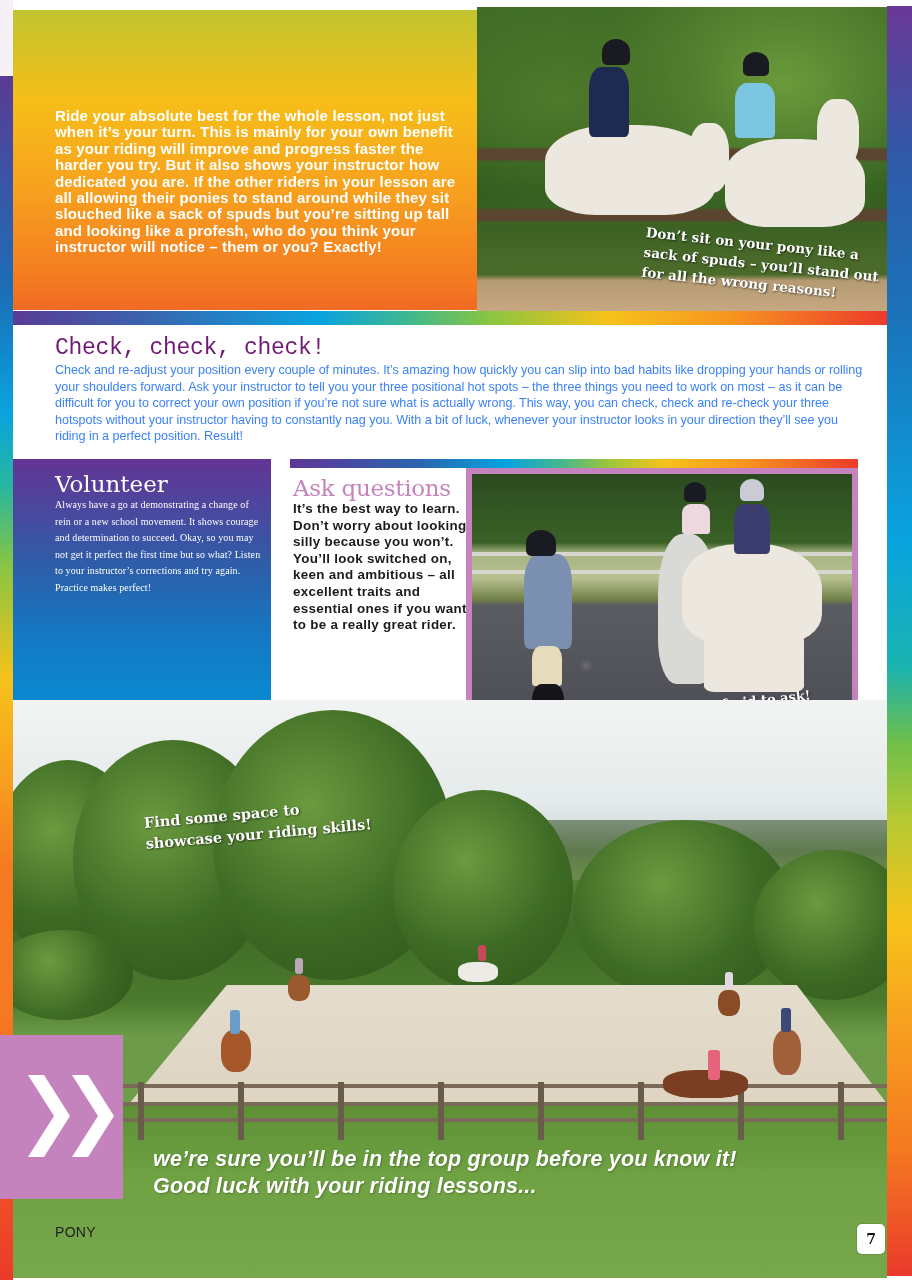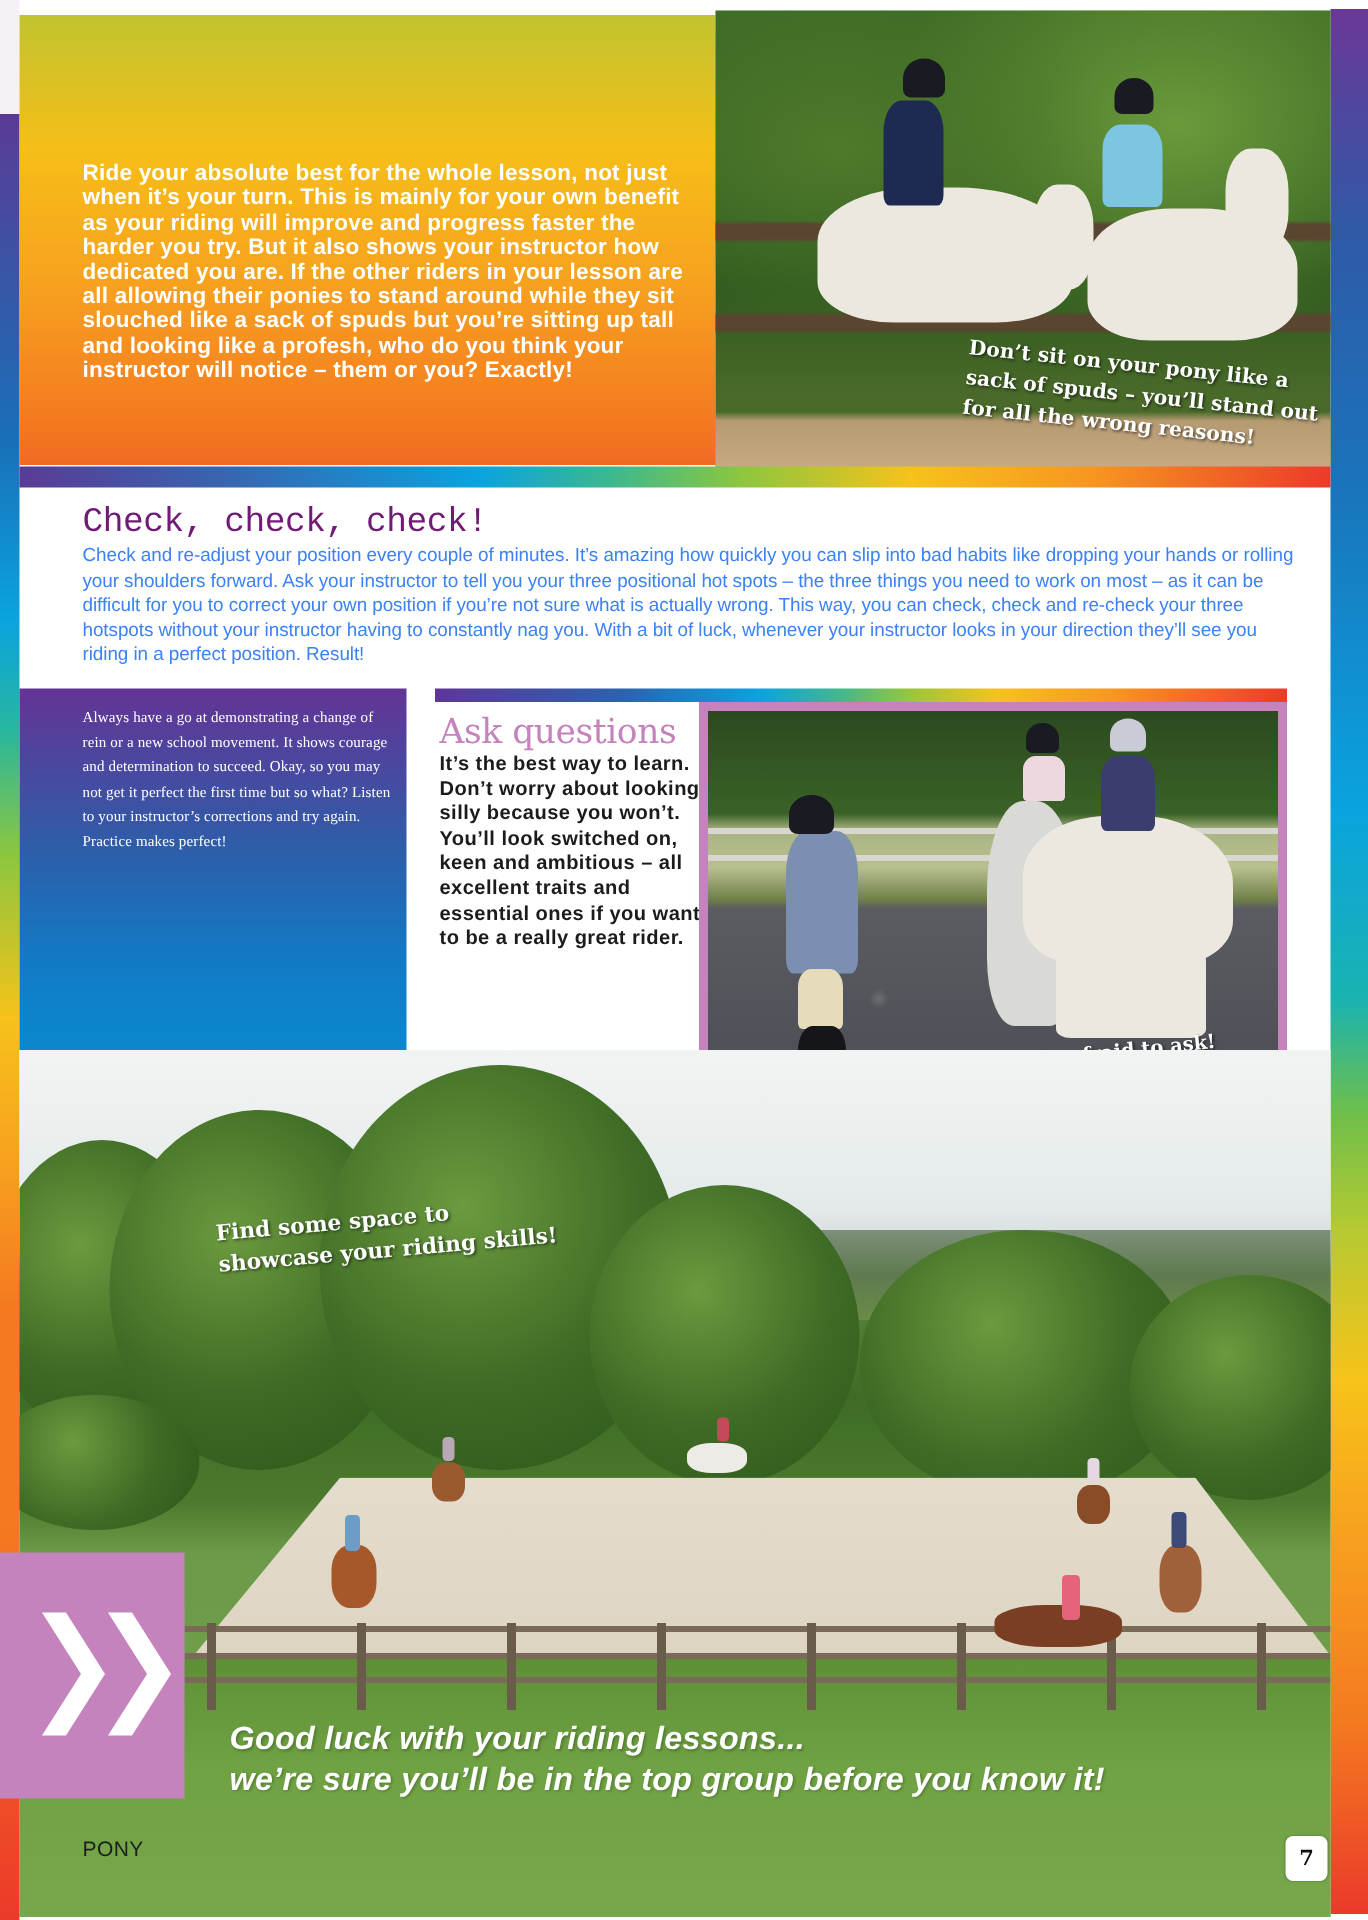--- a/index.html
+++ b/index.html
@@ -119,20 +119,21 @@
 </div>
 
 <div class="divider-strip"></div>
 
 <section class="check">
   <h2>Check, check, check!</h2>
   <p>Check and re-adjust your position every couple of minutes. It’s amazing how quickly you can slip into bad habits like dropping your hands or rolling your shoulders forward. Ask your instructor to tell you your three positional hot spots – the three things you need to work on most – as it can be difficult for you to correct your own position if you’re not sure what is actually wrong. This way, you can check, check and re-check your three hotspots without your instructor having to constantly nag you. With a bit of luck, whenever your instructor looks in your direction they’ll see you riding in a perfect position. Result!</p>
 </section>
 
 <section class="volunteer">
+  <h2>Volunteer</h2>
   <p>Always have a go at demonstrating a change of rein or a new school movement. It shows courage and determination to succeed. Okay, so you may not get it perfect the first time but so what? Listen to your instructor’s corrections and try again. Practice makes perfect!</p>
 </section>
 
 <div class="ask-bar"></div>
 <section class="ask">
   <h2>Ask questions</h2>
   <p>It’s the best way to learn. Don’t worry about looking silly because you won’t. You’ll look switched on, keen and ambitious – all excellent traits and essential ones if you want to be a really great rider.</p>
 </section>
 
 <div class="ask-photo">
@@ -196,18 +197,18 @@
 </div>
 
 <div class="chevron-box">
   <svg width="98" height="112" viewBox="0 0 98 112">
     <polygon points="6,15 22,15 48,56 22,97 6,97 32,56" fill="#ffffff"></polygon>
     <polygon points="50,15 66,15 92,56 66,97 50,97 76,56" fill="#ffffff"></polygon>
   </svg>
 </div>
 
 <div class="goodluck">
+  <div>we’re sure you’ll be in the top group before you know it!</div>
   <div>Good luck with your riding lessons...</div>
-  <div>we’re sure you’ll be in the top group before you know it!</div>
 </div>
 
 <div class="brand">PONY</div>
 <div class="page-num">7</div>
 
 </body></html>

